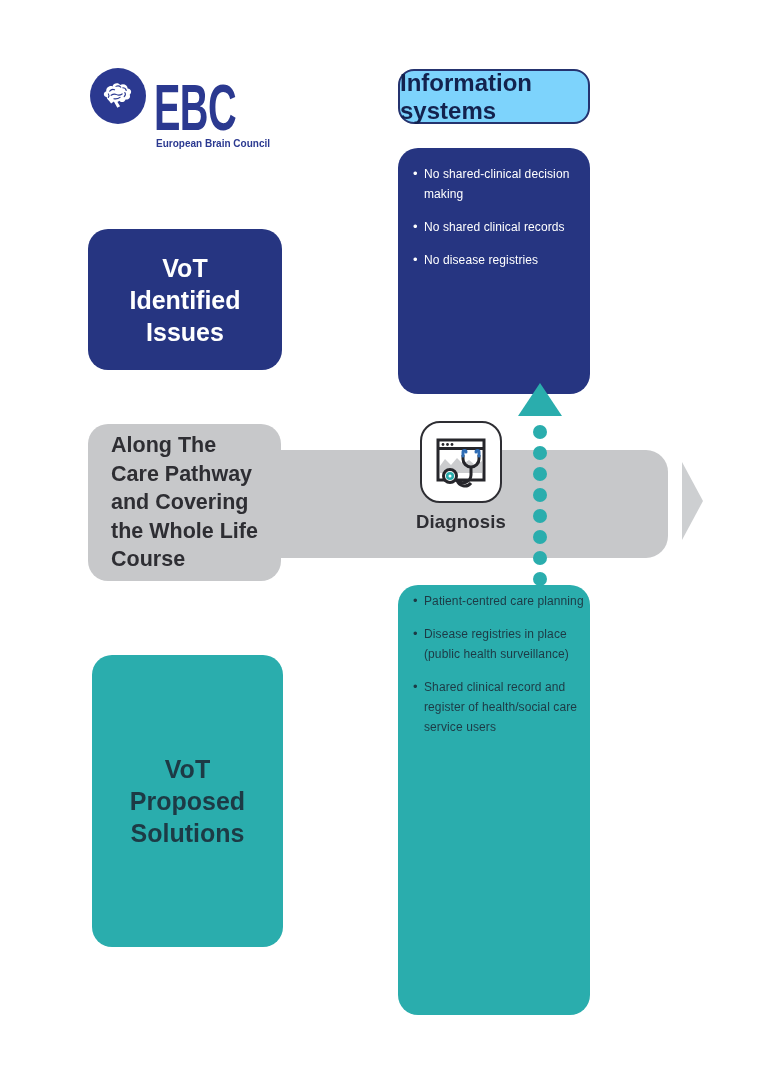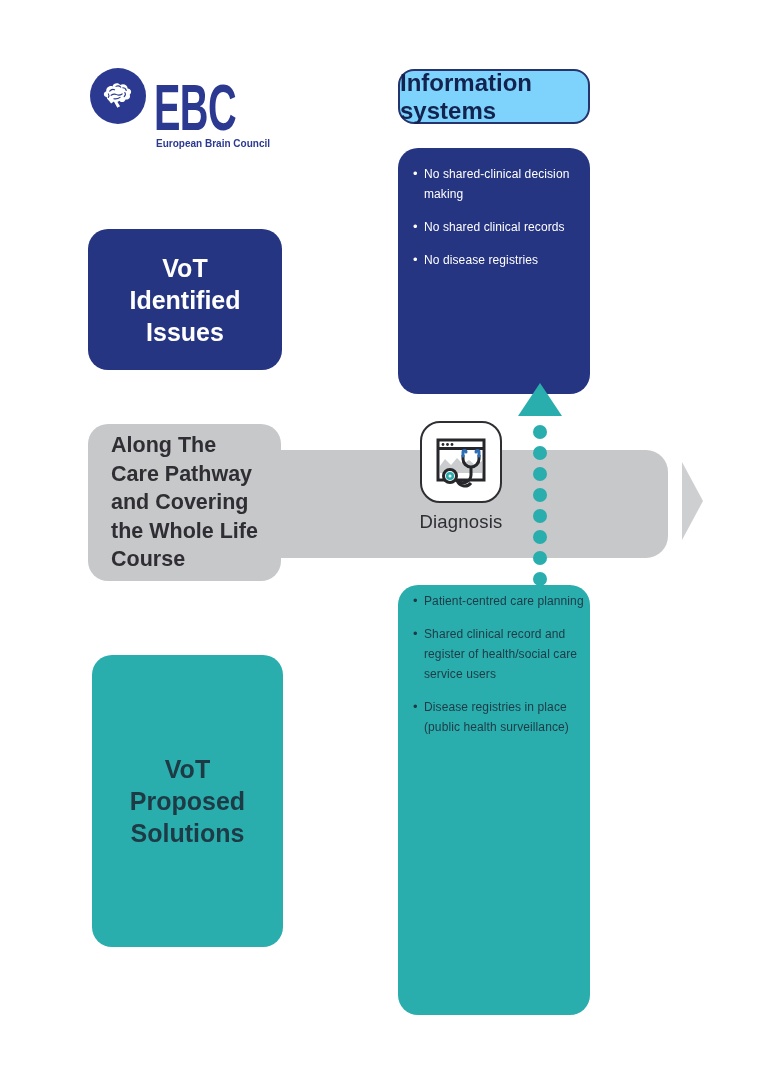--- a/index.html
+++ b/index.html
@@ -80,21 +80,21 @@
 
   
   .diag-card {
     position:absolute; left:420px; top:421px; width:82px; height:82px;
     background:#ffffff; border:2.5px solid #2e2e33; border-radius:20px;
     z-index:3; display:flex; align-items:center; justify-content:center;
   }
   .diag-card svg { width:64px; height:60px; }
   .diag-label {
     position:absolute; left:398px; top:511px; width:126px; z-index:3;
-    text-align:center; font-size:18.5px; font-weight:normal; color:#2e2e33;
+    text-align:center; font-size:18.5px; font-weight:bold; color:#2e2e33;
     letter-spacing:0.2px;
   }
 
   
   .arrow-up {
     position:absolute; left:518px; top:383px; width:0; height:0; z-index:4;
     border-left:22px solid transparent; border-right:22px solid transparent;
     border-bottom:33px solid #2aadad;
   }
   .dotted-connector {
@@ -193,22 +193,22 @@
     <div class="dot"></div>
     <div class="dot"></div>
     <div class="dot"></div>
     <div class="dot"></div>
     <div class="dot"></div>
   </div>
 
   <div class="solutions-panel">
     <ul class="bullets">
         <li>Patient-centred care planning</li>
+        <li>Disease registries in place (public health surveillance)</li>
         <li>Shared clinical record and register of health/social care service users</li>
-        <li>Disease registries in place (public health surveillance)</li>
       </ul>
   </div>
 
   <div class="vot-solutions-box">VoT
 Proposed
 Solutions</div>
 
 </div>
 
 </body></html>

